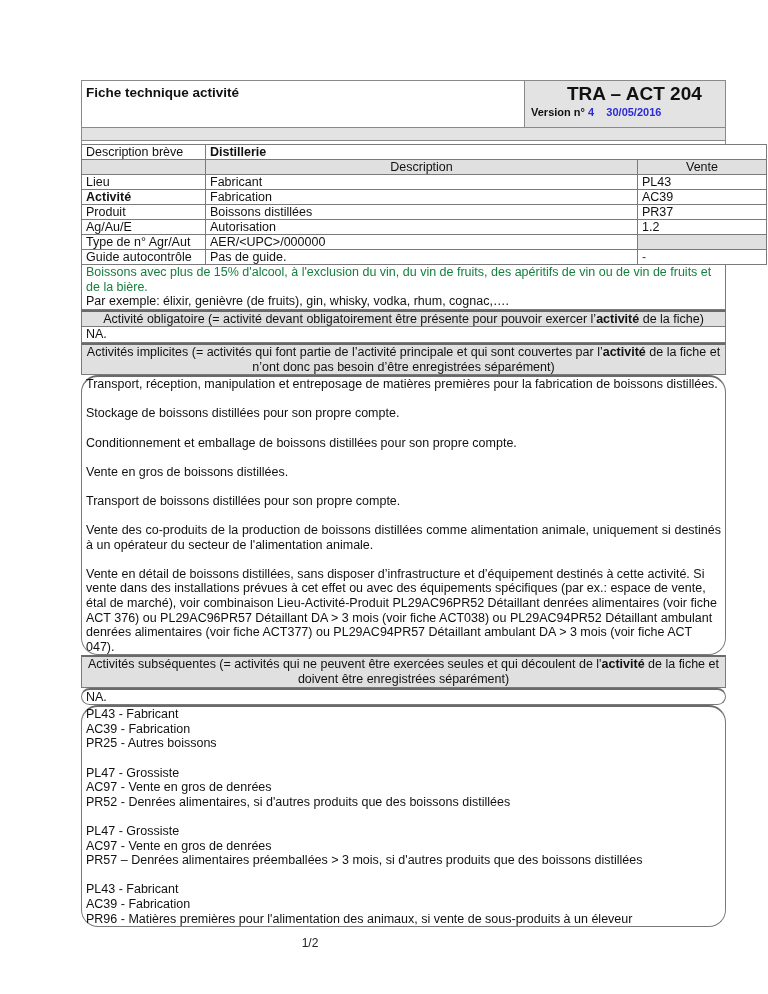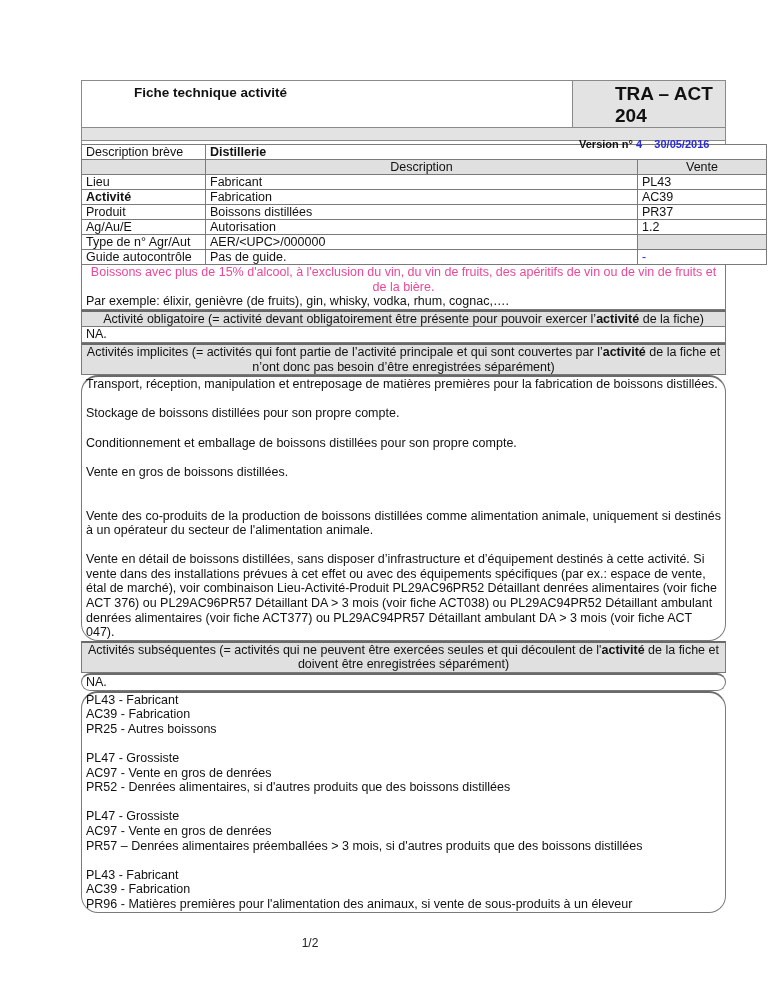--- a/index.html
+++ b/index.html
@@ -1,35 +1,35 @@
 <!DOCTYPE html>
 <html><head>
 <meta charset="utf-8">
 <style>
   html, body { margin: 0; padding: 0; background: #ffffff; }
   body { width: 768px; height: 994px; position: relative; font-family: "Liberation Sans", sans-serif; color: #111; overflow: hidden; }
   .page { position: absolute; left: 81px; top: 80px; width: 645px; }
   .header { display: flex; height: 46px; border: 1px solid #8a8a8a; }
-  .header-left { flex: 0 0 443px; border-right: 1px solid #8a8a8a; padding: 4px 4px; font-weight: bold; font-size: 13.5px; box-sizing: border-box; margin-left: 48px; }
+  .header-left { flex: 0 0 443px; border-right: 1px solid #8a8a8a; padding: 4px 4px; font-weight: bold; font-size: 13.5px; box-sizing: border-box; }
   .header-right { flex: 1; background: #e3e3e3; padding: 2px 6px; box-sizing: border-box; }
   .ref { font-weight: bold; font-size: 19px; line-height: 22px; margin-left: 36px; }
-  .ver { font-weight: bold; font-size: 11px; margin-top: 11px; }
+  .ver { font-weight: bold; font-size: 11px; margin-top: 1px; }
   .blue { color: #2b2bd6; }
   .gapbar { height: 12px; background: #e3e3e3; border: 1px solid #8a8a8a; border-top: none; }
   .whitebar { height: 3px; border-left: 1px solid #8a8a8a; border-right: 1px solid #8a8a8a; }
   table { border-collapse: collapse; width: 686px; font-size: 12.5px; }
   td { border: 1px solid #7a7a7a; padding: 0 4px; height: 14px; line-height: 14px; vertical-align: top; }
   .c1 { width: 115px; }
   .c3 { width: 120px; }
   .grey { background: #e0e0e0; text-align: center; }
   .b { font-weight: bold; }
   .block { border: 1px solid #7a7a7a; border-top: none; padding: 0 4px; font-size: 12.5px; line-height: 14.6px; }
   .block.grey { background: #e0e0e0; border-top: 2px solid #6a6a6a; }
   .block.sep { border-top: 2px solid #6a6a6a; border-radius: 17px; }
-  .desc { color: #ec4899; text-align: center; }
+  .desc { color: #15803d; }
   .para { margin: 0; }
   .spacer { height: 14.6px; }
   .pagenum { position: absolute; top: 936px; left: 0; width: 620px; text-align: center; font-size: 12px; color: #222; }
 </style>
 </head>
 <body>
 
 <div class="page">
 
   <div class="header">
@@ -106,20 +106,21 @@
   </div>
   <div class="block sep">
     <p class="para">Transport, réception, manipulation et entreposage de matières premières pour la fabrication de boissons distillées.</p>
     <div class="spacer"></div>
     <p class="para">Stockage de boissons distillées pour son propre compte.</p>
     <div class="spacer"></div>
     <p class="para">Conditionnement et emballage de boissons distillées pour son propre compte.</p>
     <div class="spacer"></div>
     <p class="para">Vente en gros de boissons distillées.</p>
     <div class="spacer"></div>
+    <p class="para">Transport de boissons distillées pour son propre compte.</p>
     <div class="spacer"></div>
     <p class="para" style="text-align:justify">Vente des co-produits de la production de boissons distillées comme alimentation animale, uniquement si destinés à un opérateur du secteur de l'alimentation animale.</p>
     <div class="spacer"></div>
     <p class="para">Vente en détail de boissons distillées, sans disposer d’infrastructure et d’équipement destinés à cette activité.  Si vente dans des installations prévues à cet effet ou avec des équipements spécifiques (par ex.: espace de vente, étal de marché), voir combinaison Lieu-Activité-Produit PL29AC96PR52 Détaillant denrées alimentaires (voir fiche ACT 376) ou PL29AC96PR57 Détaillant DA &gt; 3 mois (voir fiche ACT038) ou PL29AC94PR52 Détaillant ambulant denrées alimentaires (voir fiche ACT377) ou PL29AC94PR57 Détaillant ambulant DA &gt; 3 mois (voir fiche ACT 047).</p>
   </div>
 
   <div class="block grey">
     <span>Activités subséquentes (= activités qui ne peuvent être exercées seules et qui découlent de l'</span><b>activité</b><span> de la fiche et doivent être enregistrées séparément)</span>
   </div>
   <div class="block sep">NA.</div>

